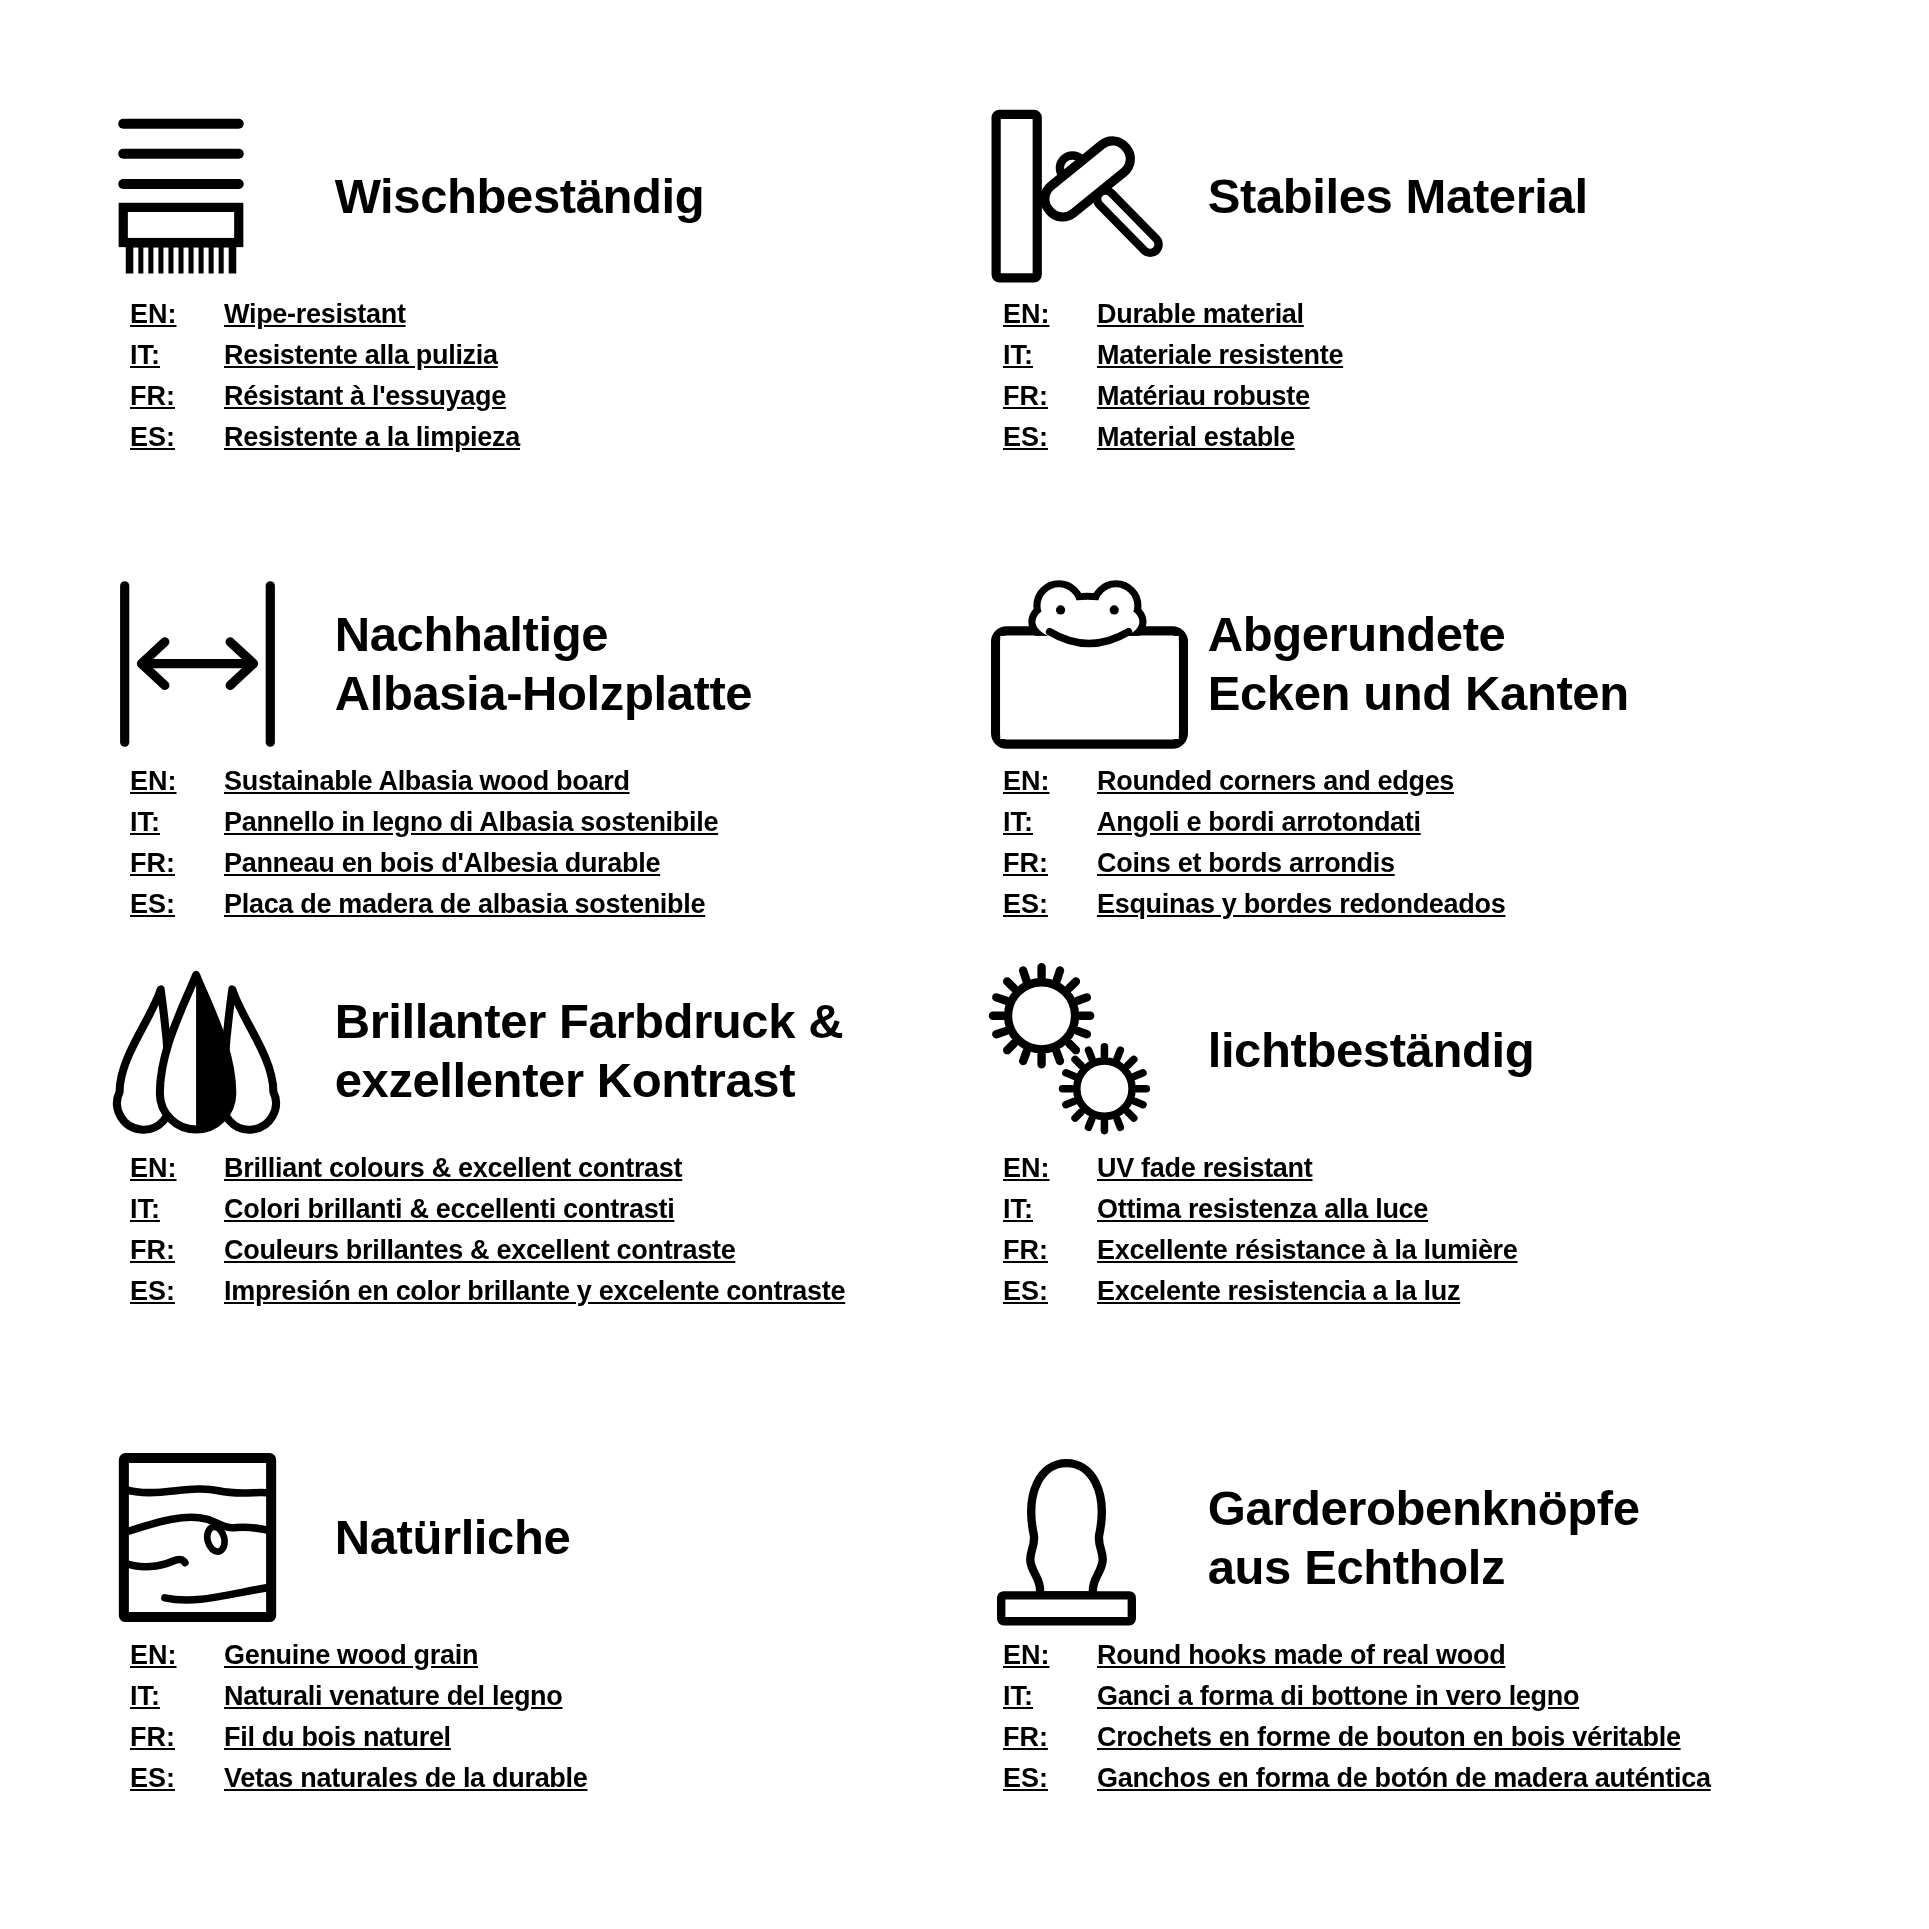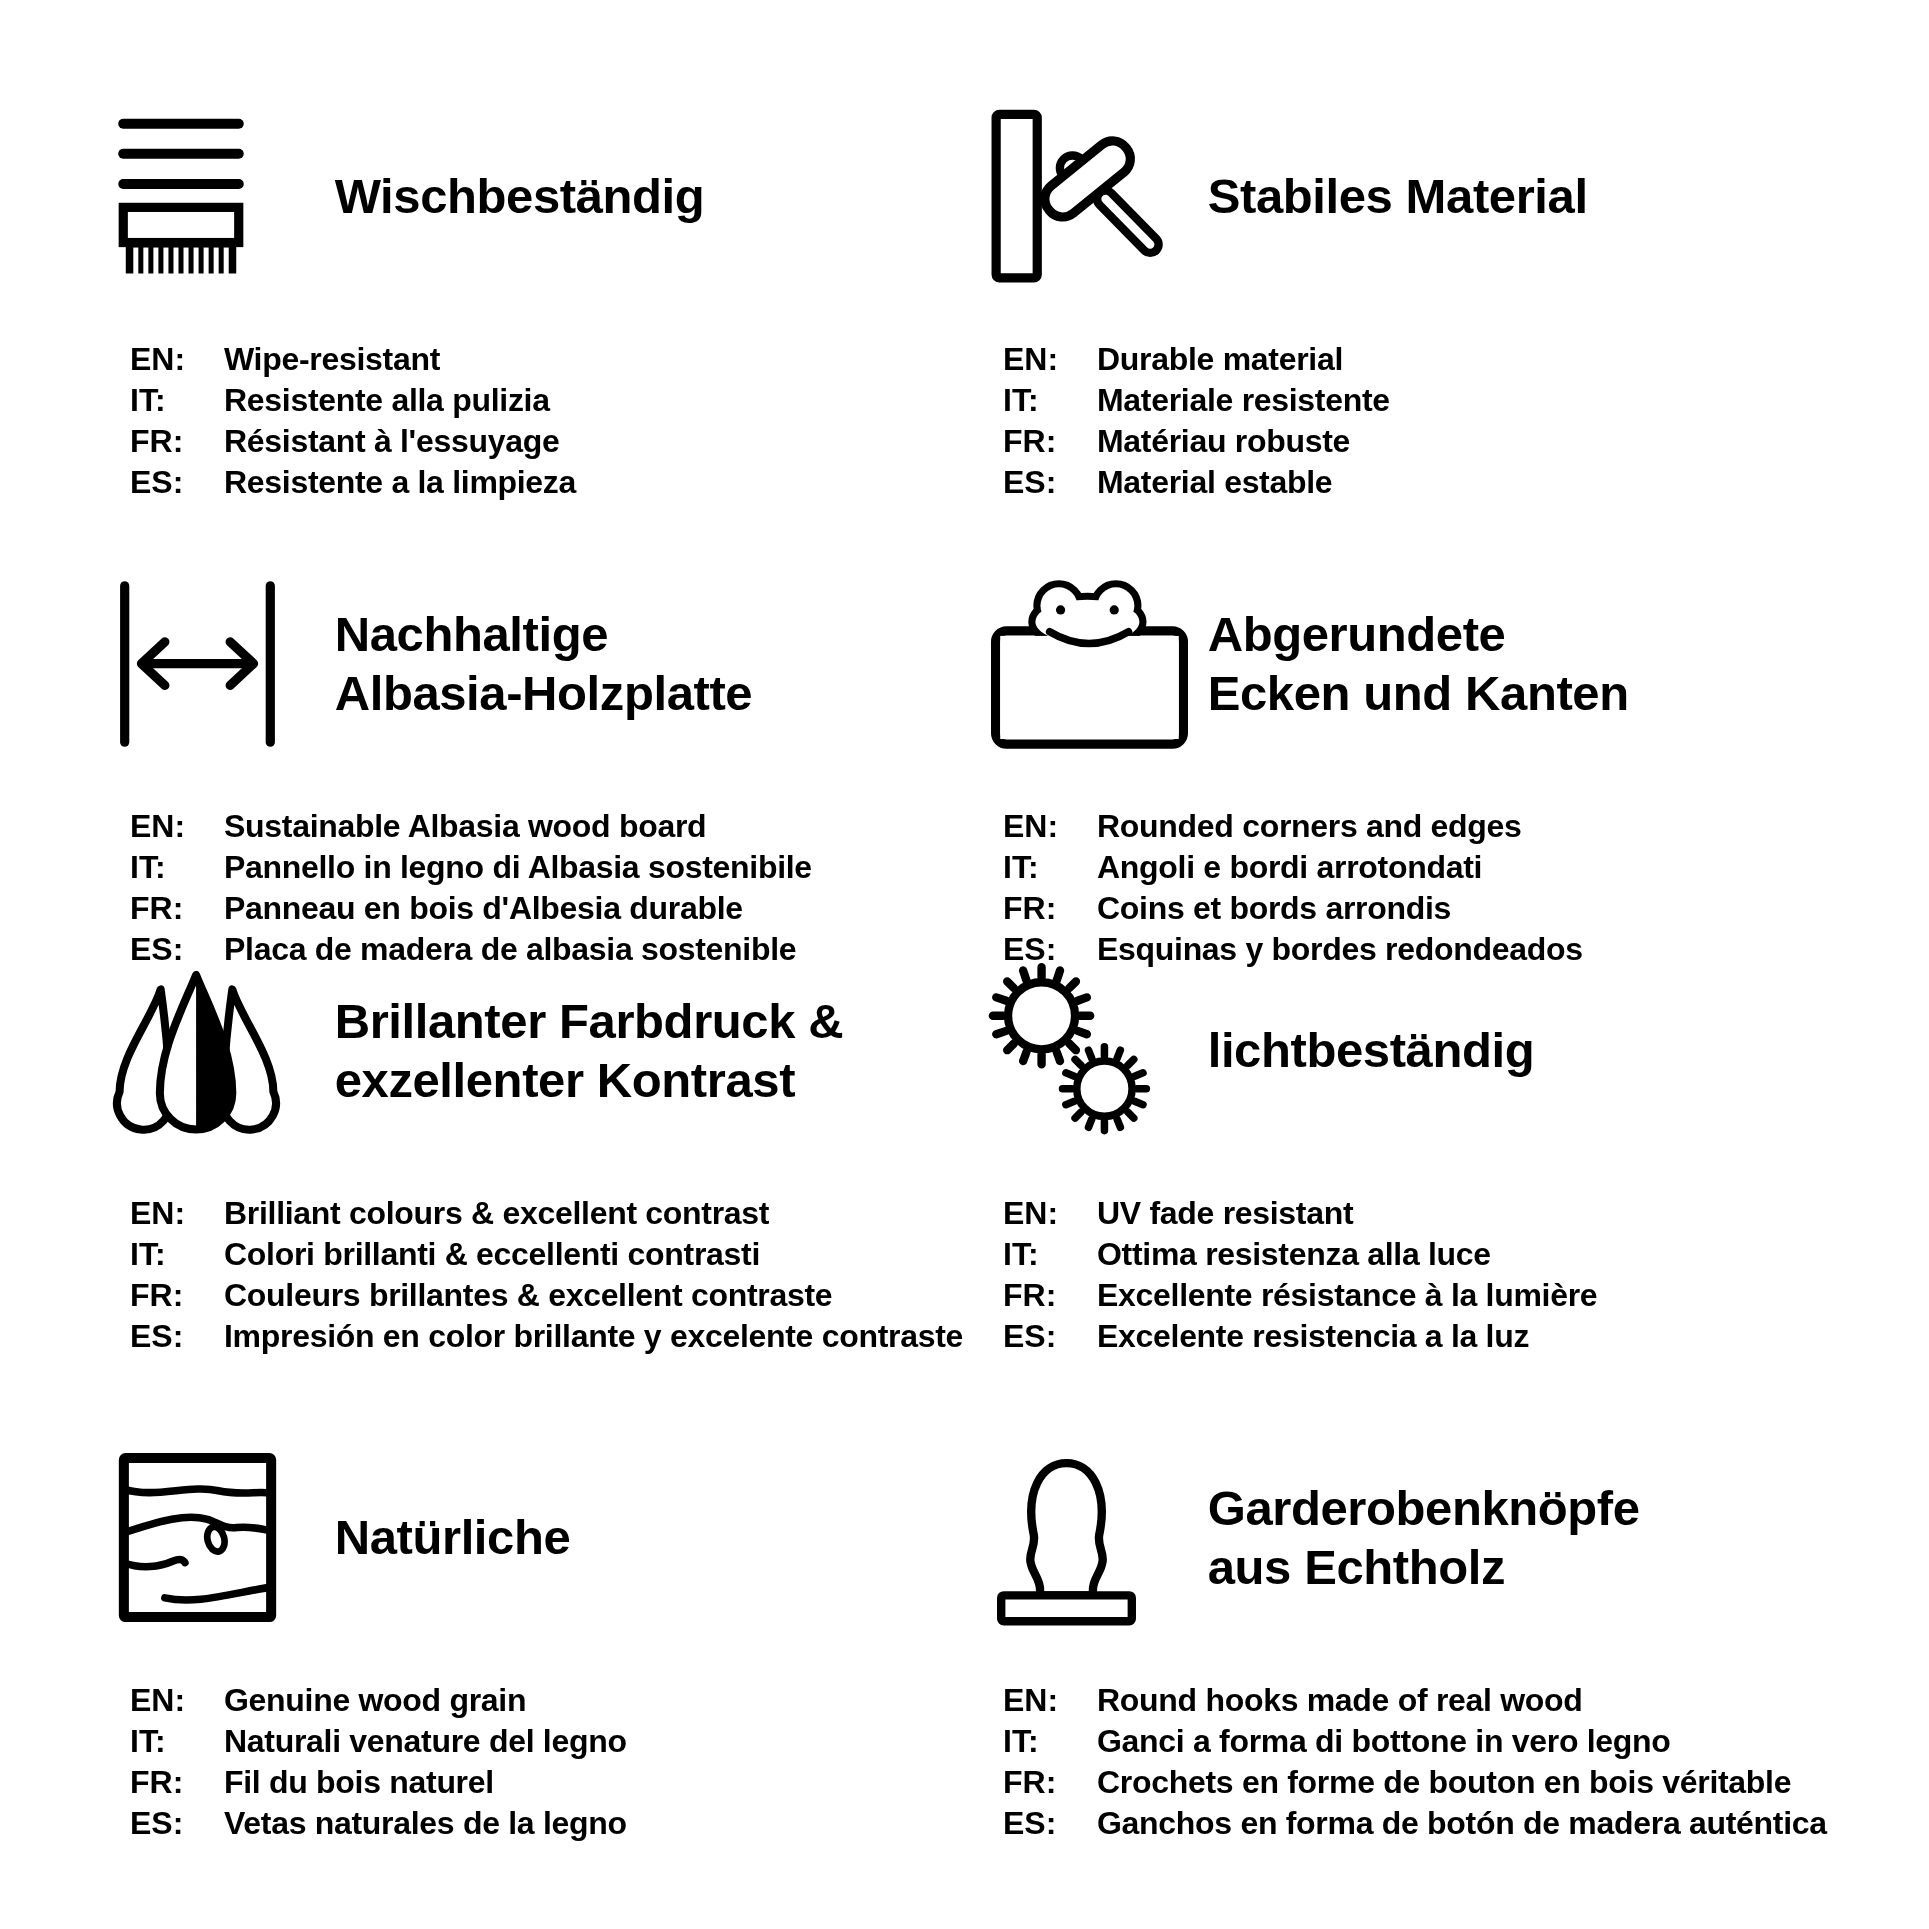--- a/index.html
+++ b/index.html
@@ -11,21 +11,21 @@
   .card:nth-of-type(even) { left: 957px; }
   .card:nth-of-type(-n+2) { top: 99px; }
   .card:nth-of-type(n+3):nth-of-type(-n+4) { top: 566px; }
   .card:nth-of-type(n+5):nth-of-type(-n+6) { top: 953px; }
   .card:nth-of-type(n+7) { top: 1440px; }
 
   .head { display: flex; align-items: center; padding-left: 34px; height: 195px; }
   .icon-box { width: 210px; min-width: 210px; height: 195px; display: flex; align-items: center; justify-content: flex-start; }
   .title { font-size: 49px; font-weight: 700; line-height: 1.2; margin: 0 0 0 6.7px; letter-spacing: -0.4px; white-space: nowrap; }
 
-  .trans { margin-top: 45px; padding-left: 46px; font-size: 32px; }
+  .trans { padding-left: 46px; font-size: 27px; text-decoration: underline; }
   .row { display: flex; line-height: 41px; }
   .lab { width: 94px; min-width: 94px; font-weight: 700; }
   .val { font-weight: 600; letter-spacing: -0.3px; white-space: nowrap; }
 
   svg { overflow: visible; display: block; }
 </style>
 </head>
 <body>
 
 <div id="canvas">
@@ -294,21 +294,21 @@
           <div class="row">
             <span class="lab">IT:</span>
             <span class="val">Naturali venature del legno</span>
           </div>
           <div class="row">
             <span class="lab">FR:</span>
             <span class="val">Fil du bois naturel</span>
           </div>
           <div class="row">
             <span class="lab">ES:</span>
-            <span class="val">Vetas naturales de la legno</span>
+            <span class="val">Vetas naturales de la durable</span>
           </div>
         </div>
   </section>
 
   <section class="card">
     <div class="head">
       <div class="icon-box">
             <svg width="151" height="180" viewBox="0 0 180 215">
     <path d="M58,176 C61,158 49,150 47,136 C45,124 53,118 51,104 C40,52 60,18 90,18 C120,18 140,52 129,104 C127,118 135,124 133,136 C131,150 119,158 122,176 Z" fill="#fff" stroke="#000" stroke-width="10" stroke-linejoin="round"></path>
     <rect x="12" y="176" width="156" height="31" rx="3" fill="#fff" stroke="#000" stroke-width="10"></rect>

